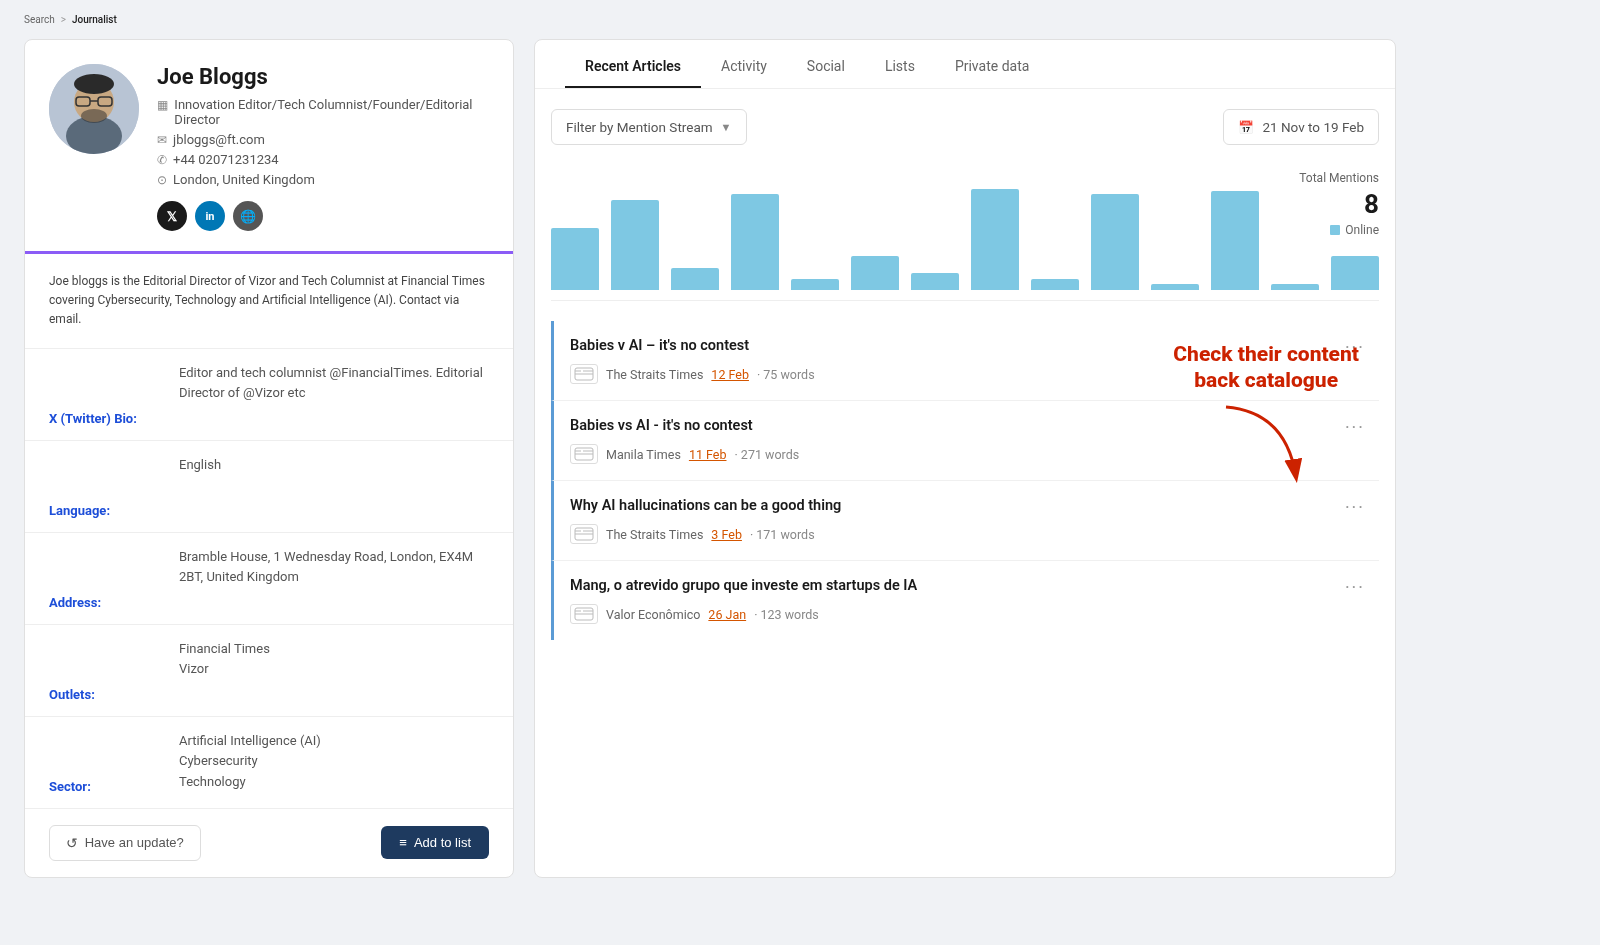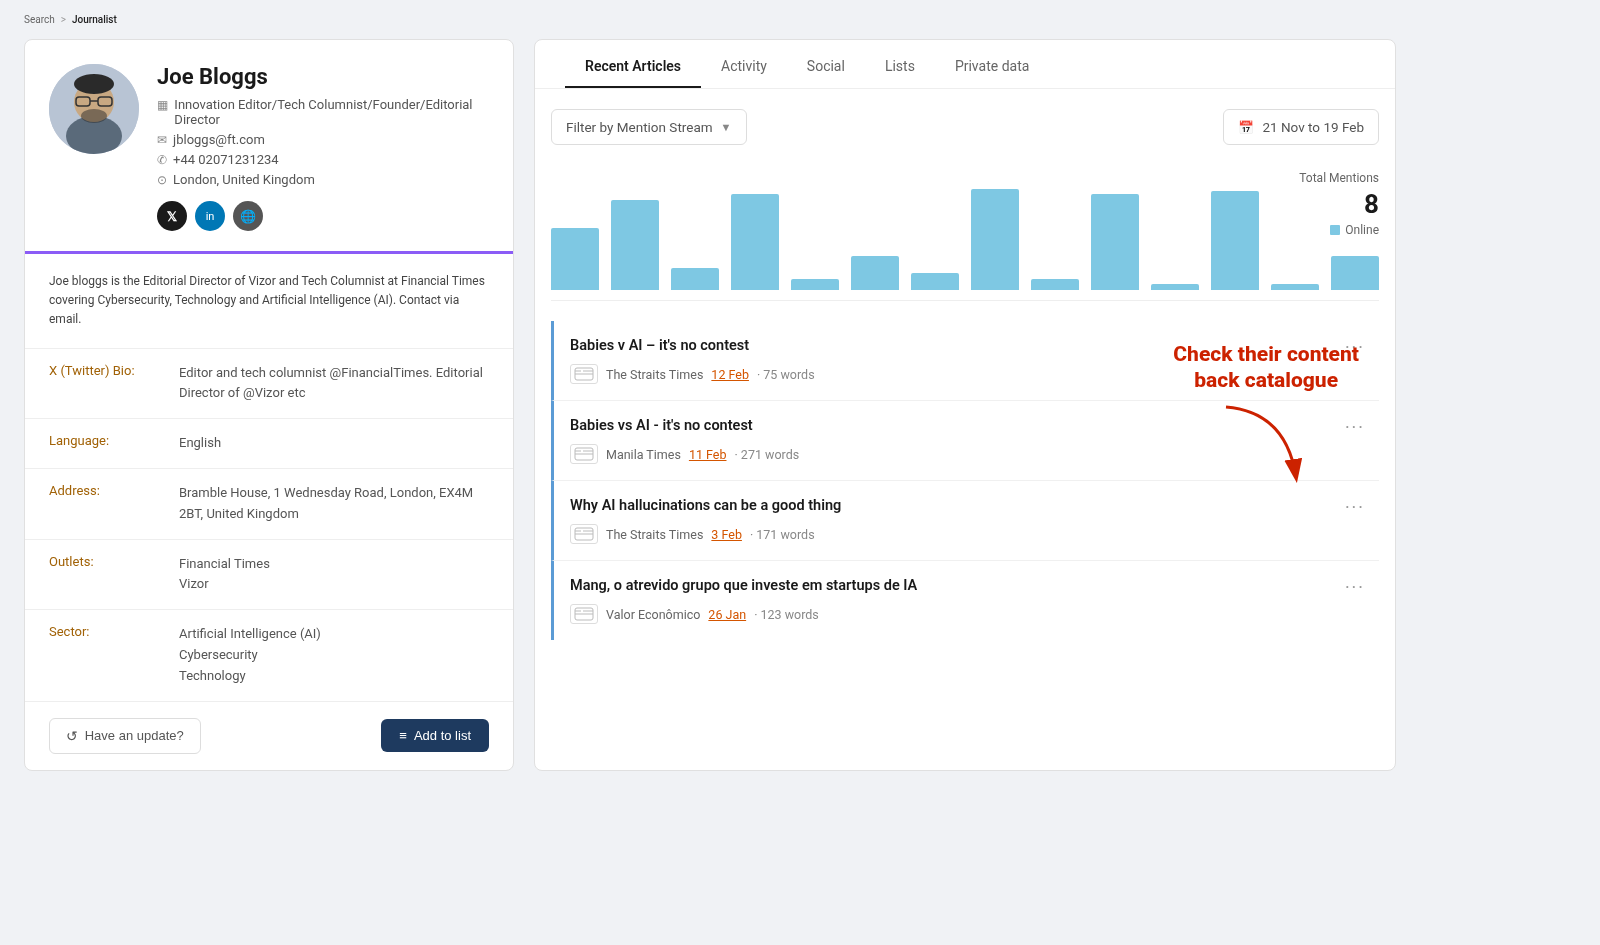--- a/index.html
+++ b/index.html
@@ -130,23 +130,24 @@
     .profile-details { }
     .detail-row {
       display: flex;
       padding: 14px 24px;
       border-bottom: 1px solid #eee;
       font-size: 13px;
       align-items: flex-start;
     }
     .detail-label {
       width: 130px;
-      font-weight: 400;
-      color: #a16207;
+      font-weight: 700;
+      color: #1d4ed8;
       flex-shrink: 0;
+      margin-top: 48px;
     }
     .detail-value {
       color: #555;
       line-height: 1.6;
     }
 
     .profile-footer {
       padding: 16px 24px;
       display: flex;
       justify-content: space-between;
@@ -406,21 +407,21 @@
         <div class="profile-meta">
           <span class="profile-meta-icon">✆</span>
           <span>+44 02071231234</span>
         </div>
         <div class="profile-meta">
           <span class="profile-meta-icon">⊙</span>
           <span>London, United Kingdom</span>
         </div>
         <div class="social-icons">
           <div class="social-icon social-x">𝕏</div>
-          <div class="social-icon social-linkedin" style="font-size:11px;font-weight:400;">in</div>
+          <div class="social-icon social-linkedin" style="font-size:11px;font-weight:700;">in</div>
           <div class="social-icon social-web" style="font-size:13px;">🌐</div>
         </div>
       </div>
     </div>
 
     <div class="profile-bio">Joe bloggs is the Editorial Director of Vizor and Tech Columnist at Financial Times covering Cybersecurity, Technology and Artificial Intelligence (AI). Contact via email.</div>
 
     <div class="profile-details">
       <div class="detail-row">
         <span class="detail-label">X (Twitter) Bio:</span>

